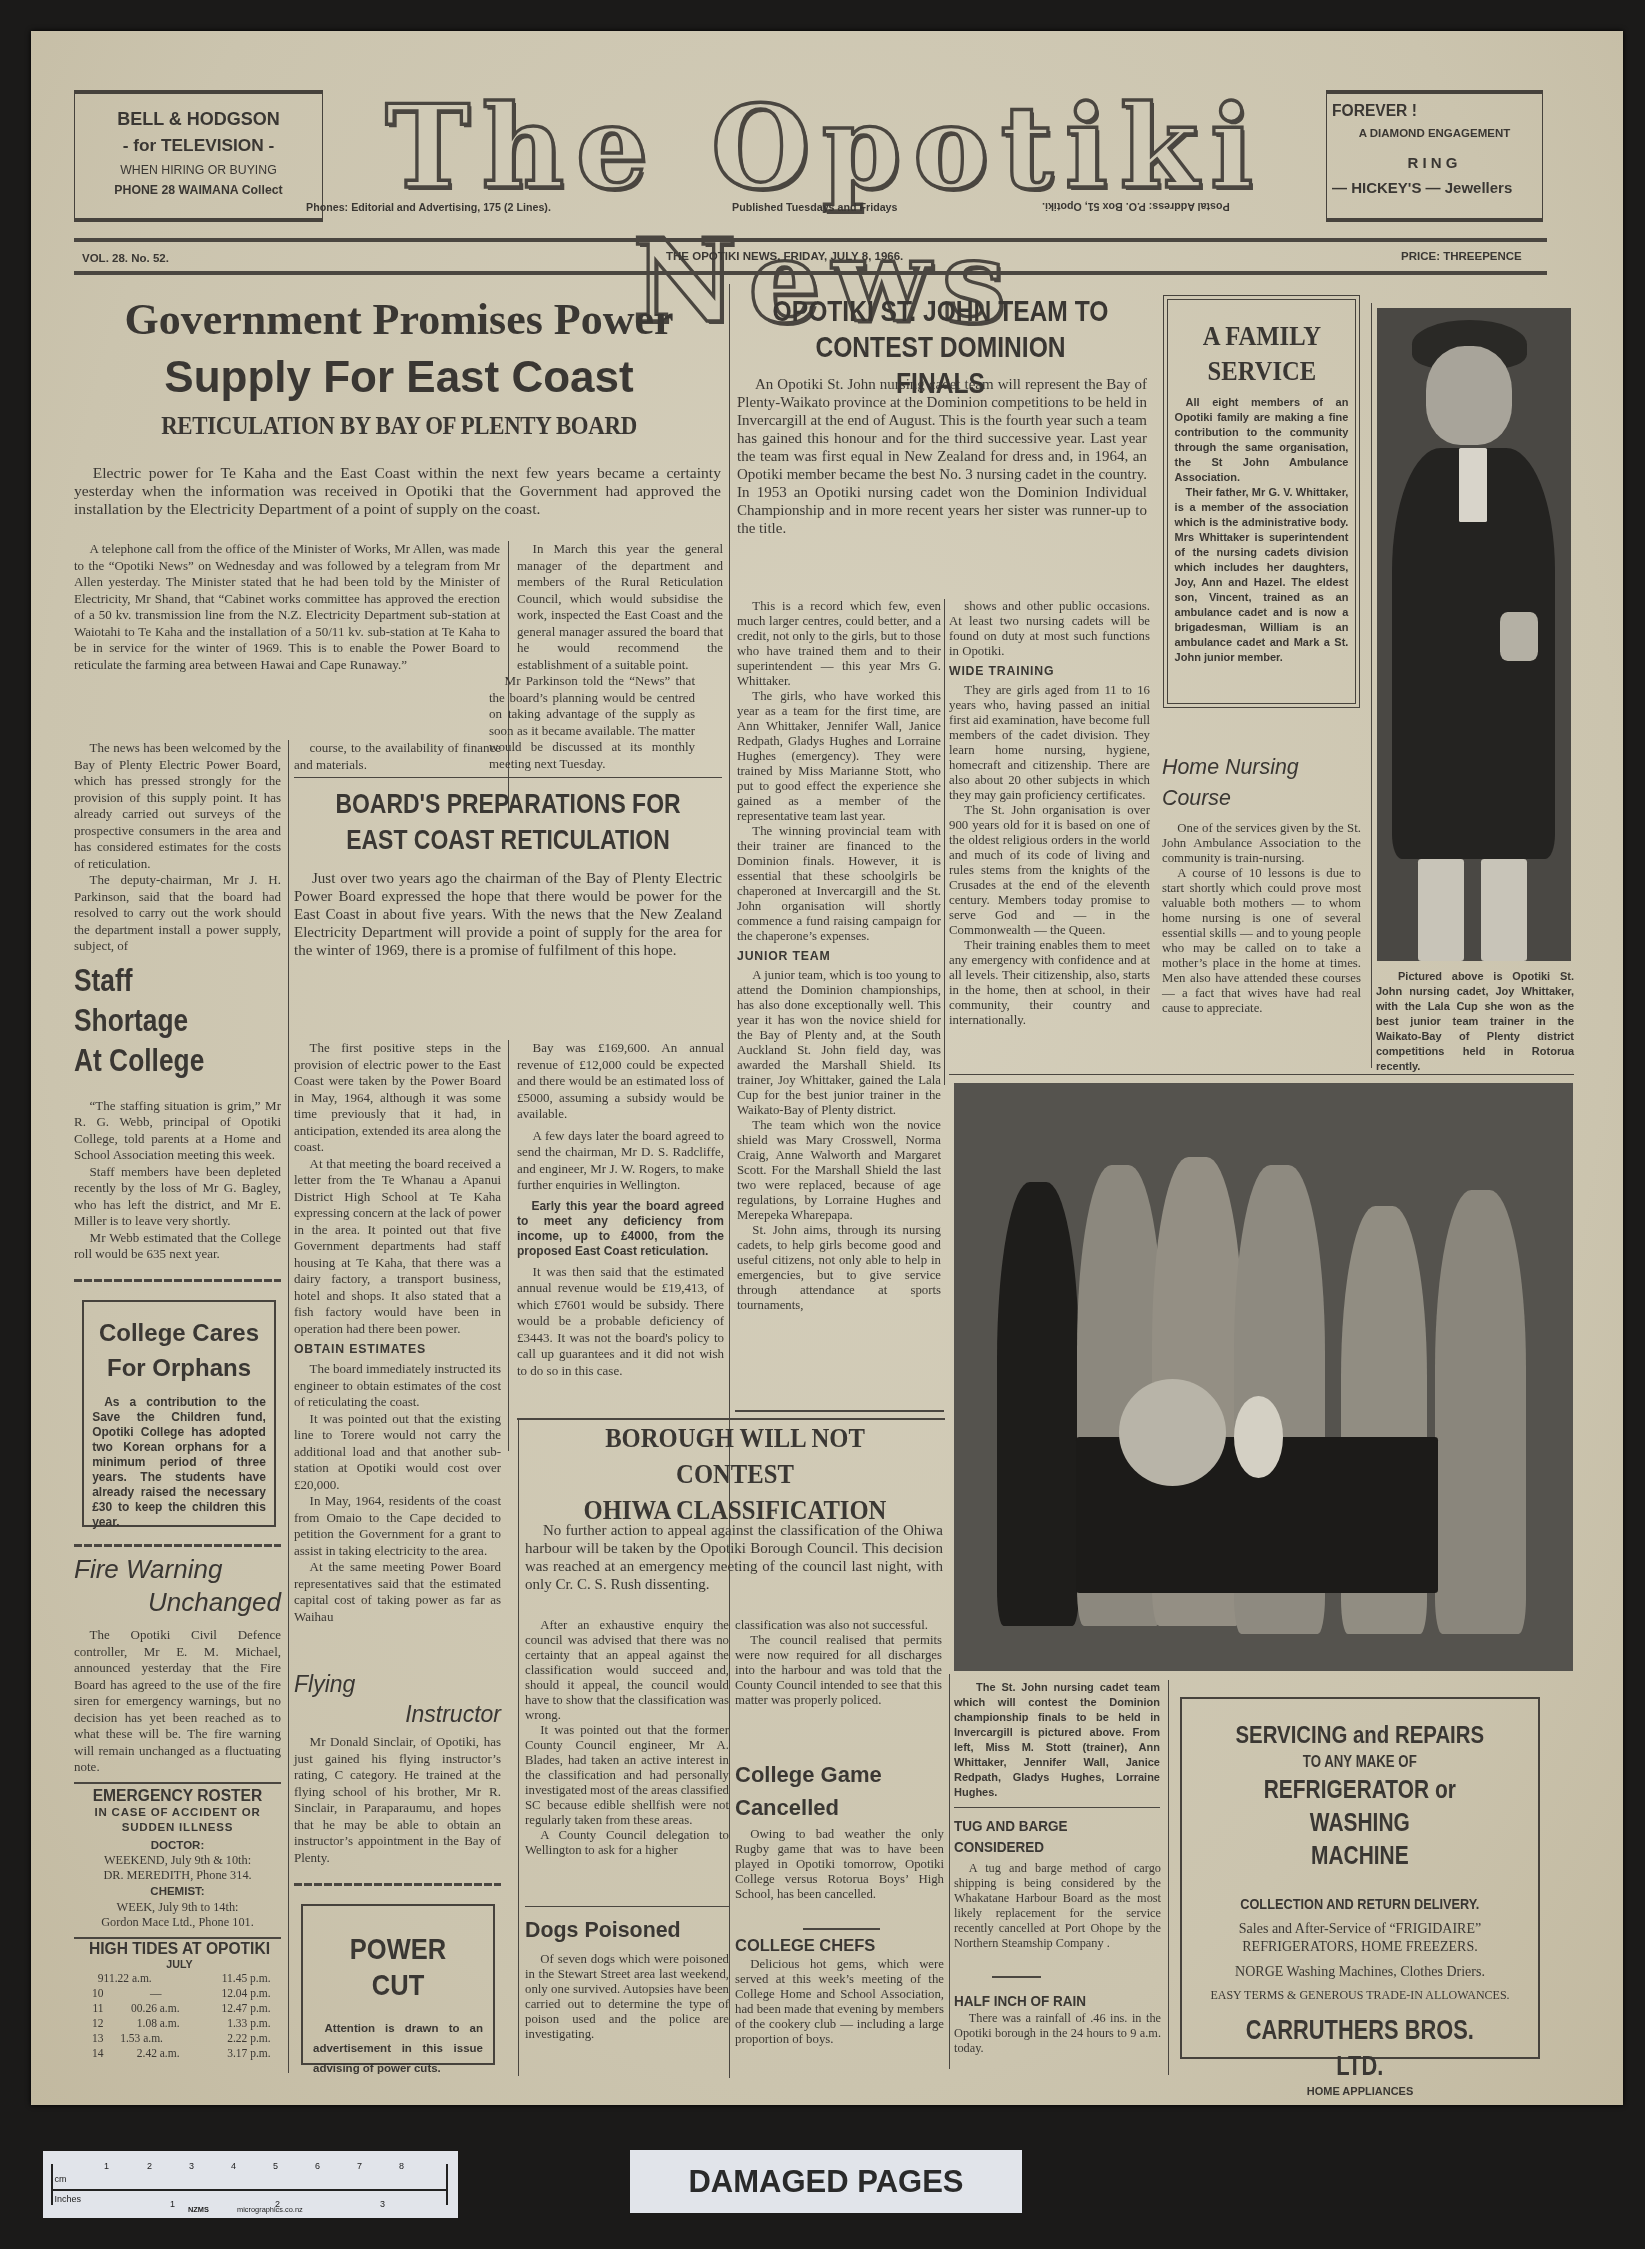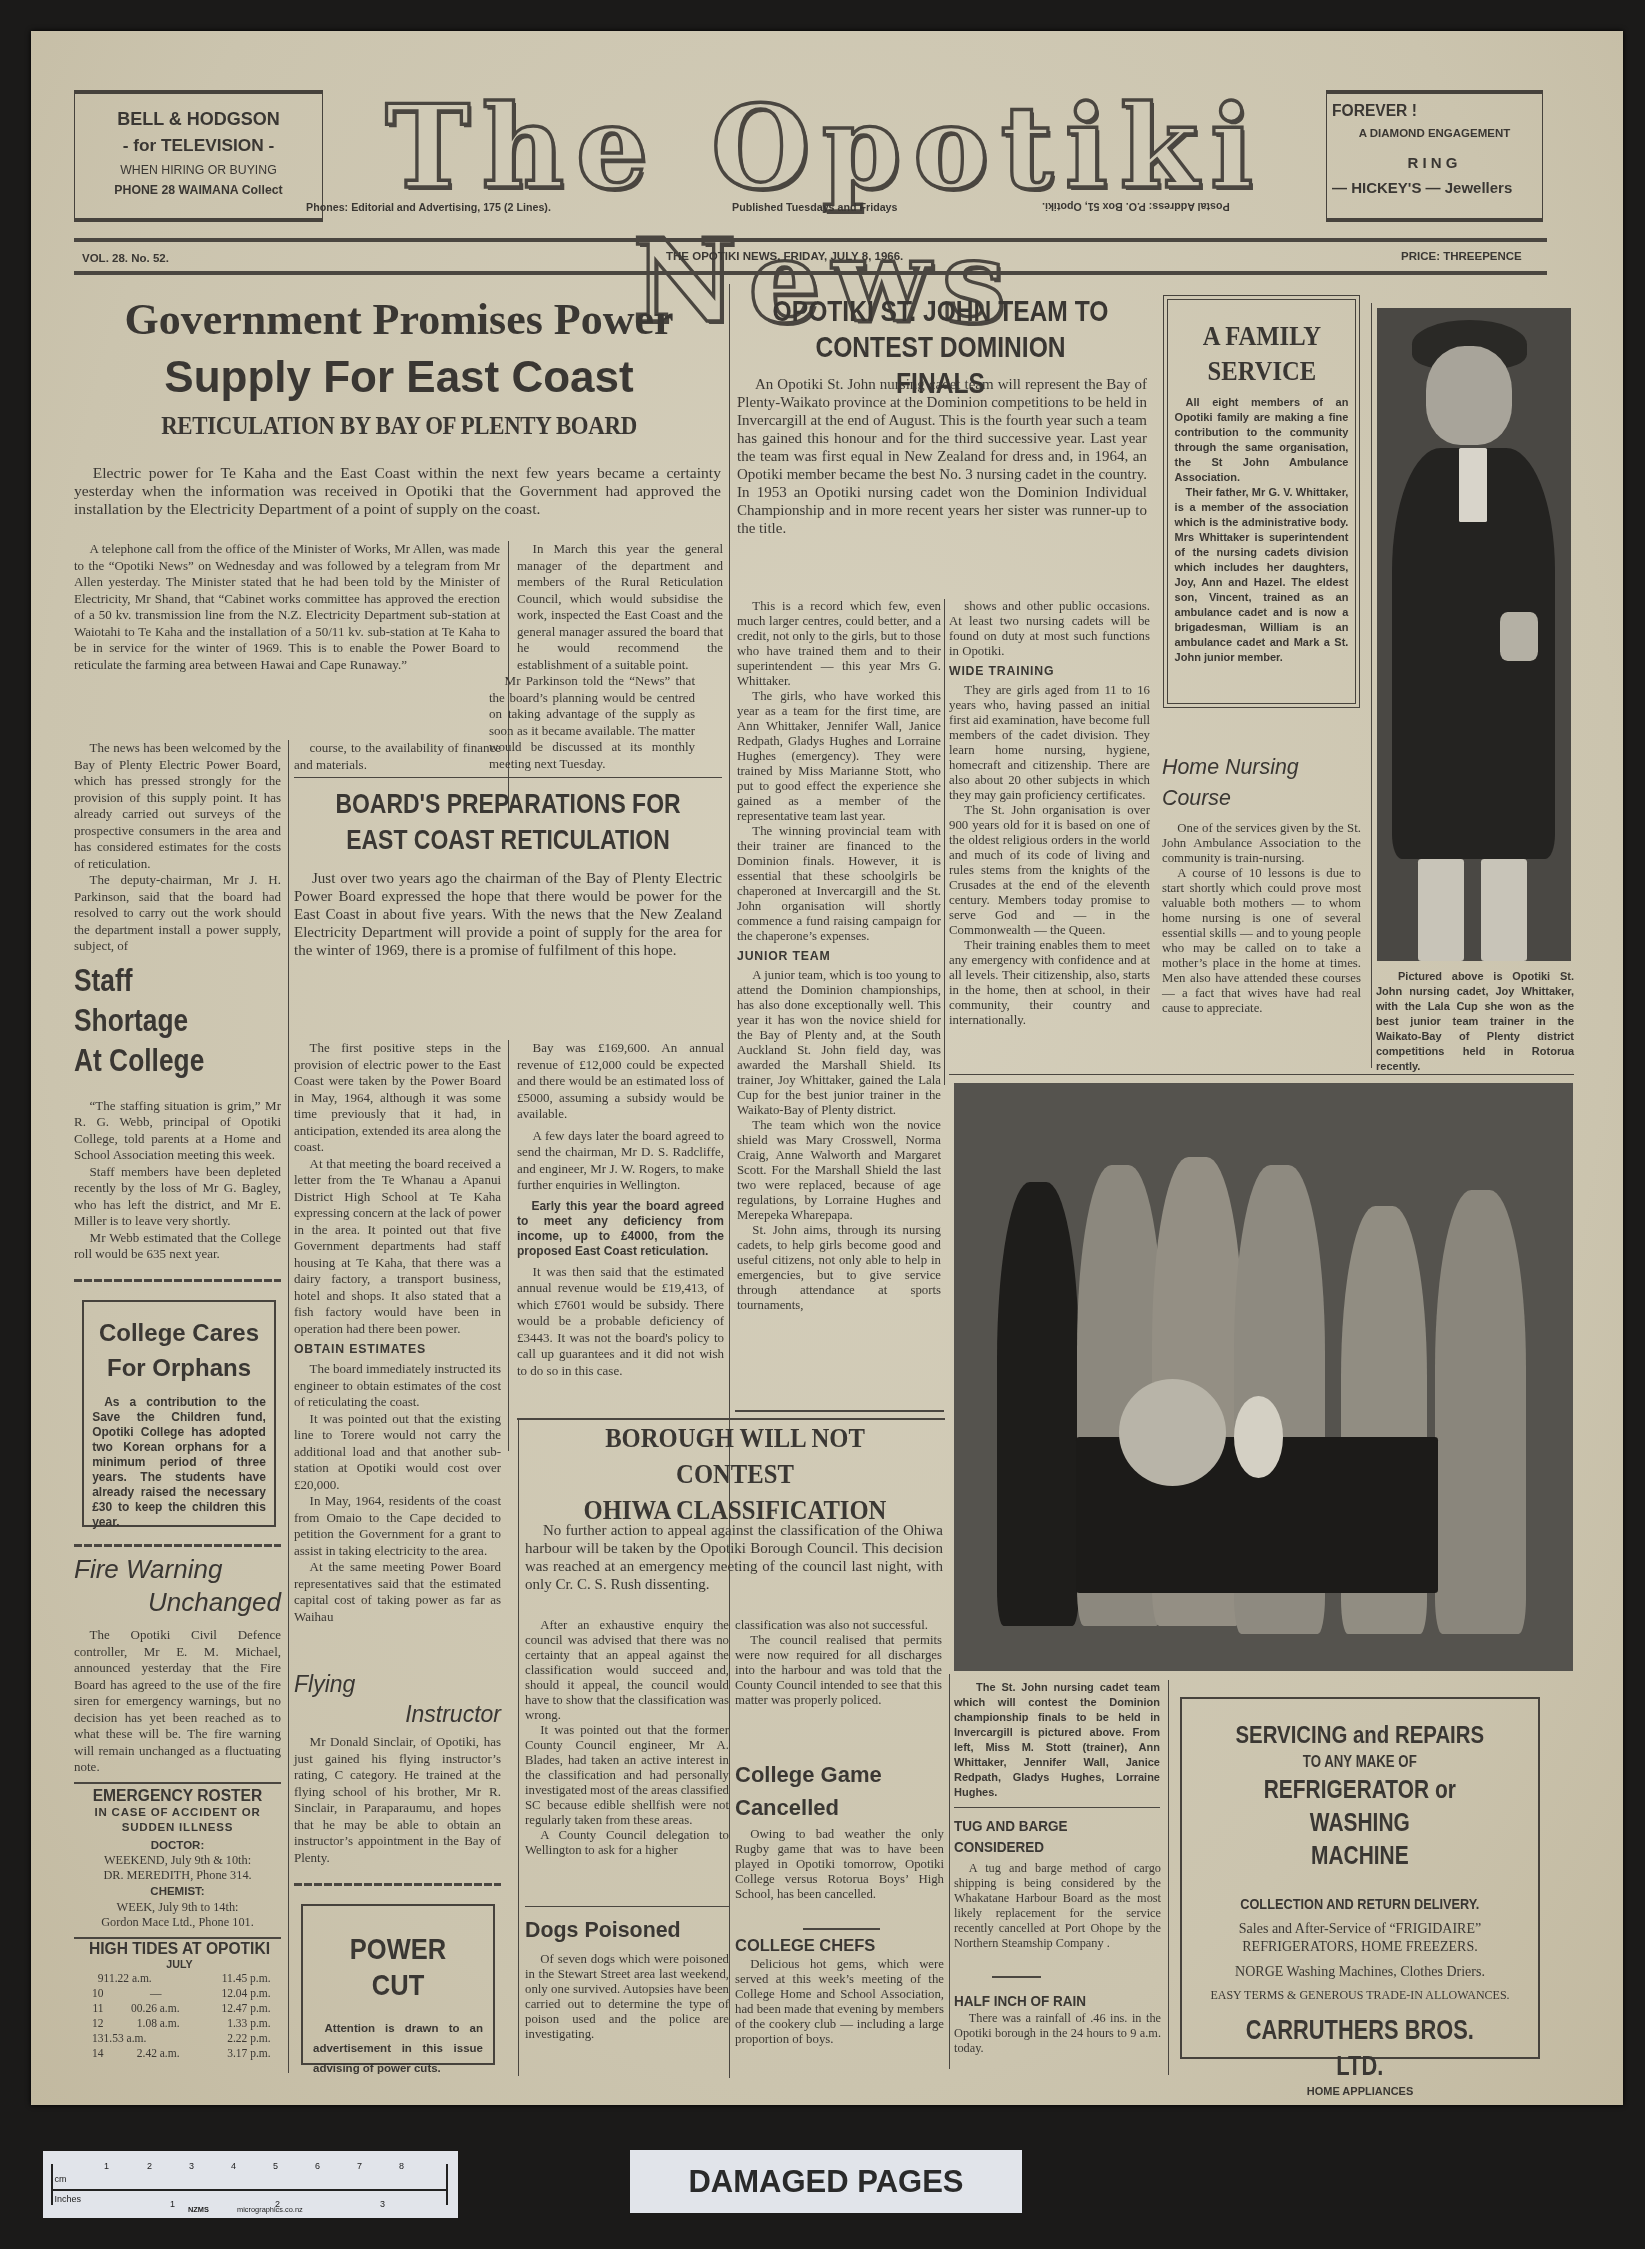--- a/index.html
+++ b/index.html
@@ -129,21 +129,21 @@
           <span style="width:76px;text-align:right">00.26 a.m.</span>
           <span style="width:91px;text-align:right">12.47 p.m.</span>
         </div>
       <div style="display:flex">
           <span style="width:21.4px;text-align:right">12</span>
           <span style="width:76px;text-align:right">1.08 a.m.</span>
           <span style="width:91px;text-align:right">1.33 p.m.</span>
         </div>
       <div style="display:flex">
           <span style="width:21.4px;text-align:right">13</span>
-          <span style="width:76px;text-align:left">1.53 a.m.</span>
+          <span style="width:76px;text-align:center">1.53 a.m.</span>
           <span style="width:91px;text-align:right">2.22 p.m.</span>
         </div>
       <div style="display:flex">
           <span style="width:21.4px;text-align:right">14</span>
           <span style="width:76px;text-align:right">2.42 a.m.</span>
           <span style="width:91px;text-align:right">3.17 p.m.</span>
         </div>
     </div>
   </div>
 

